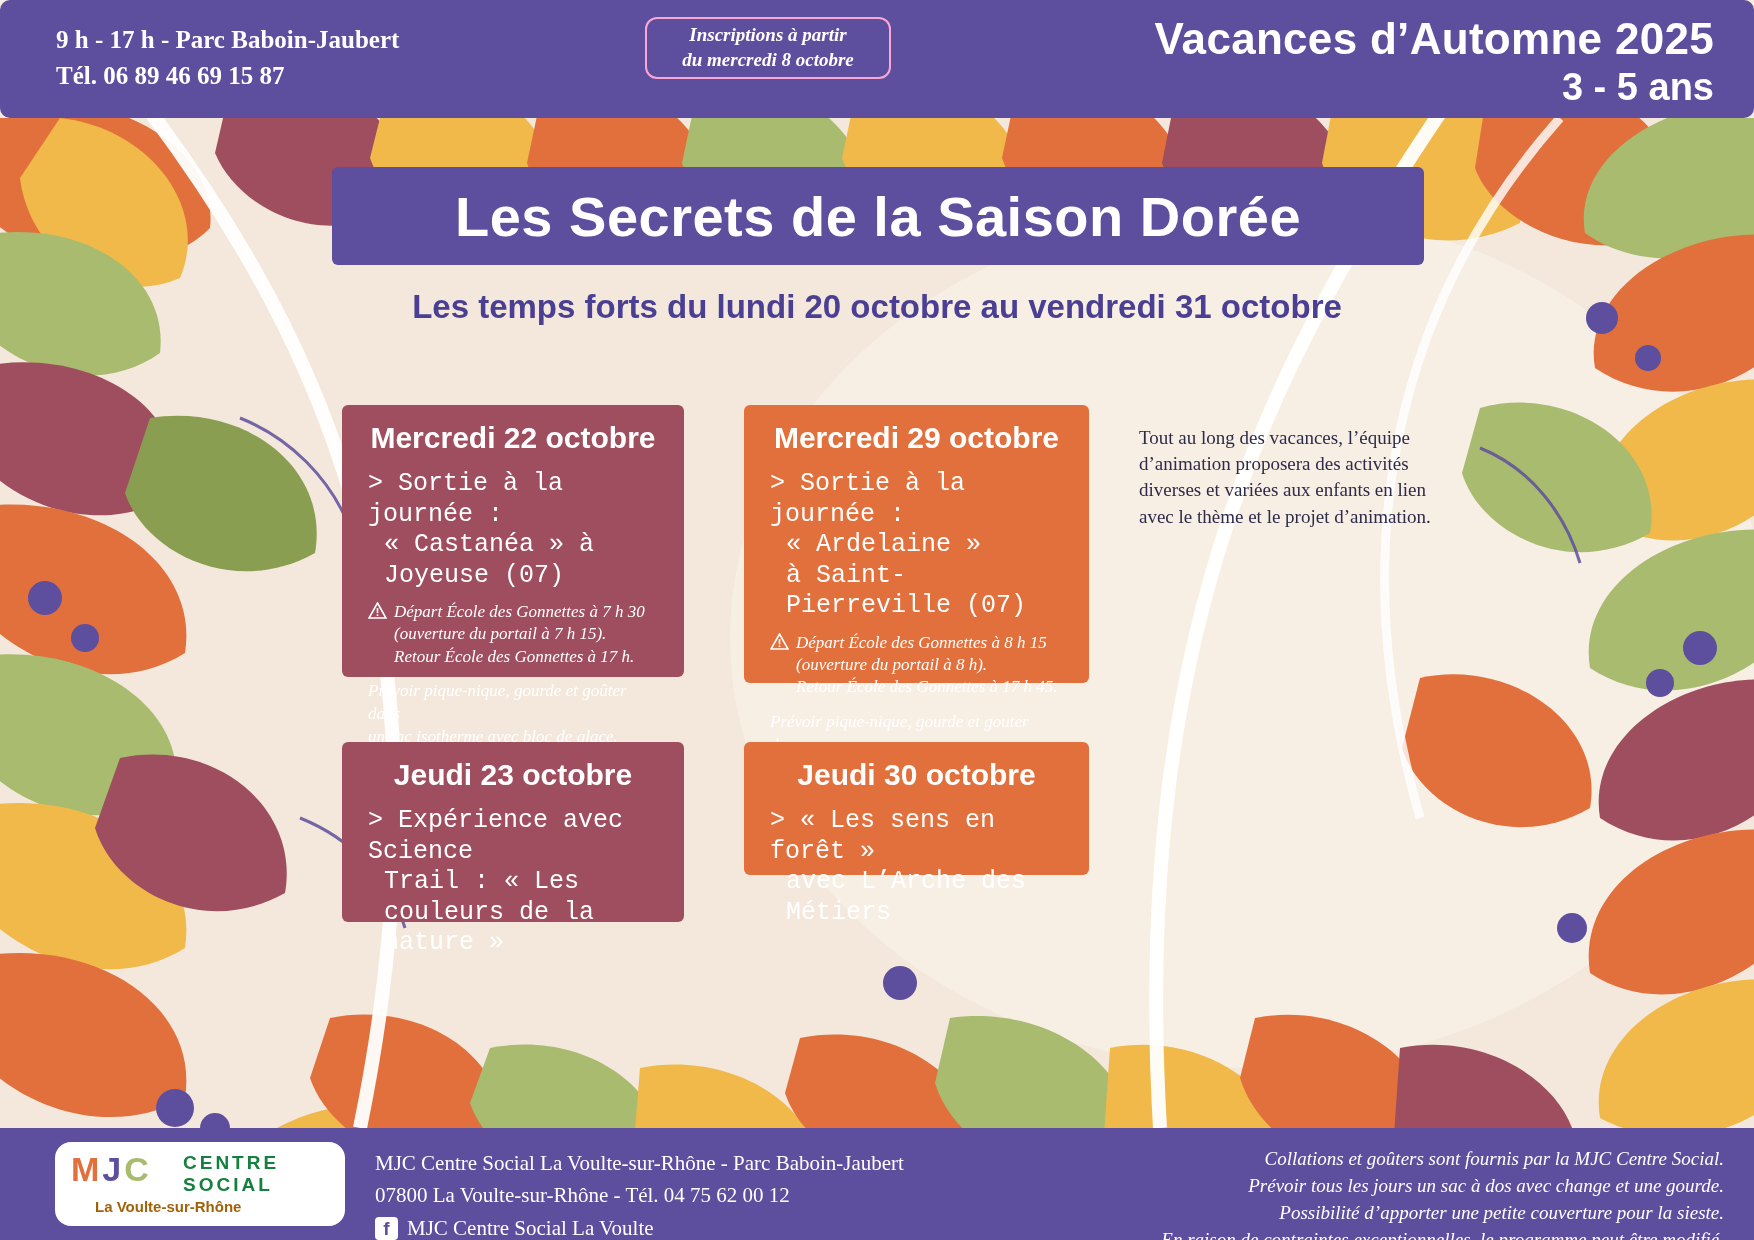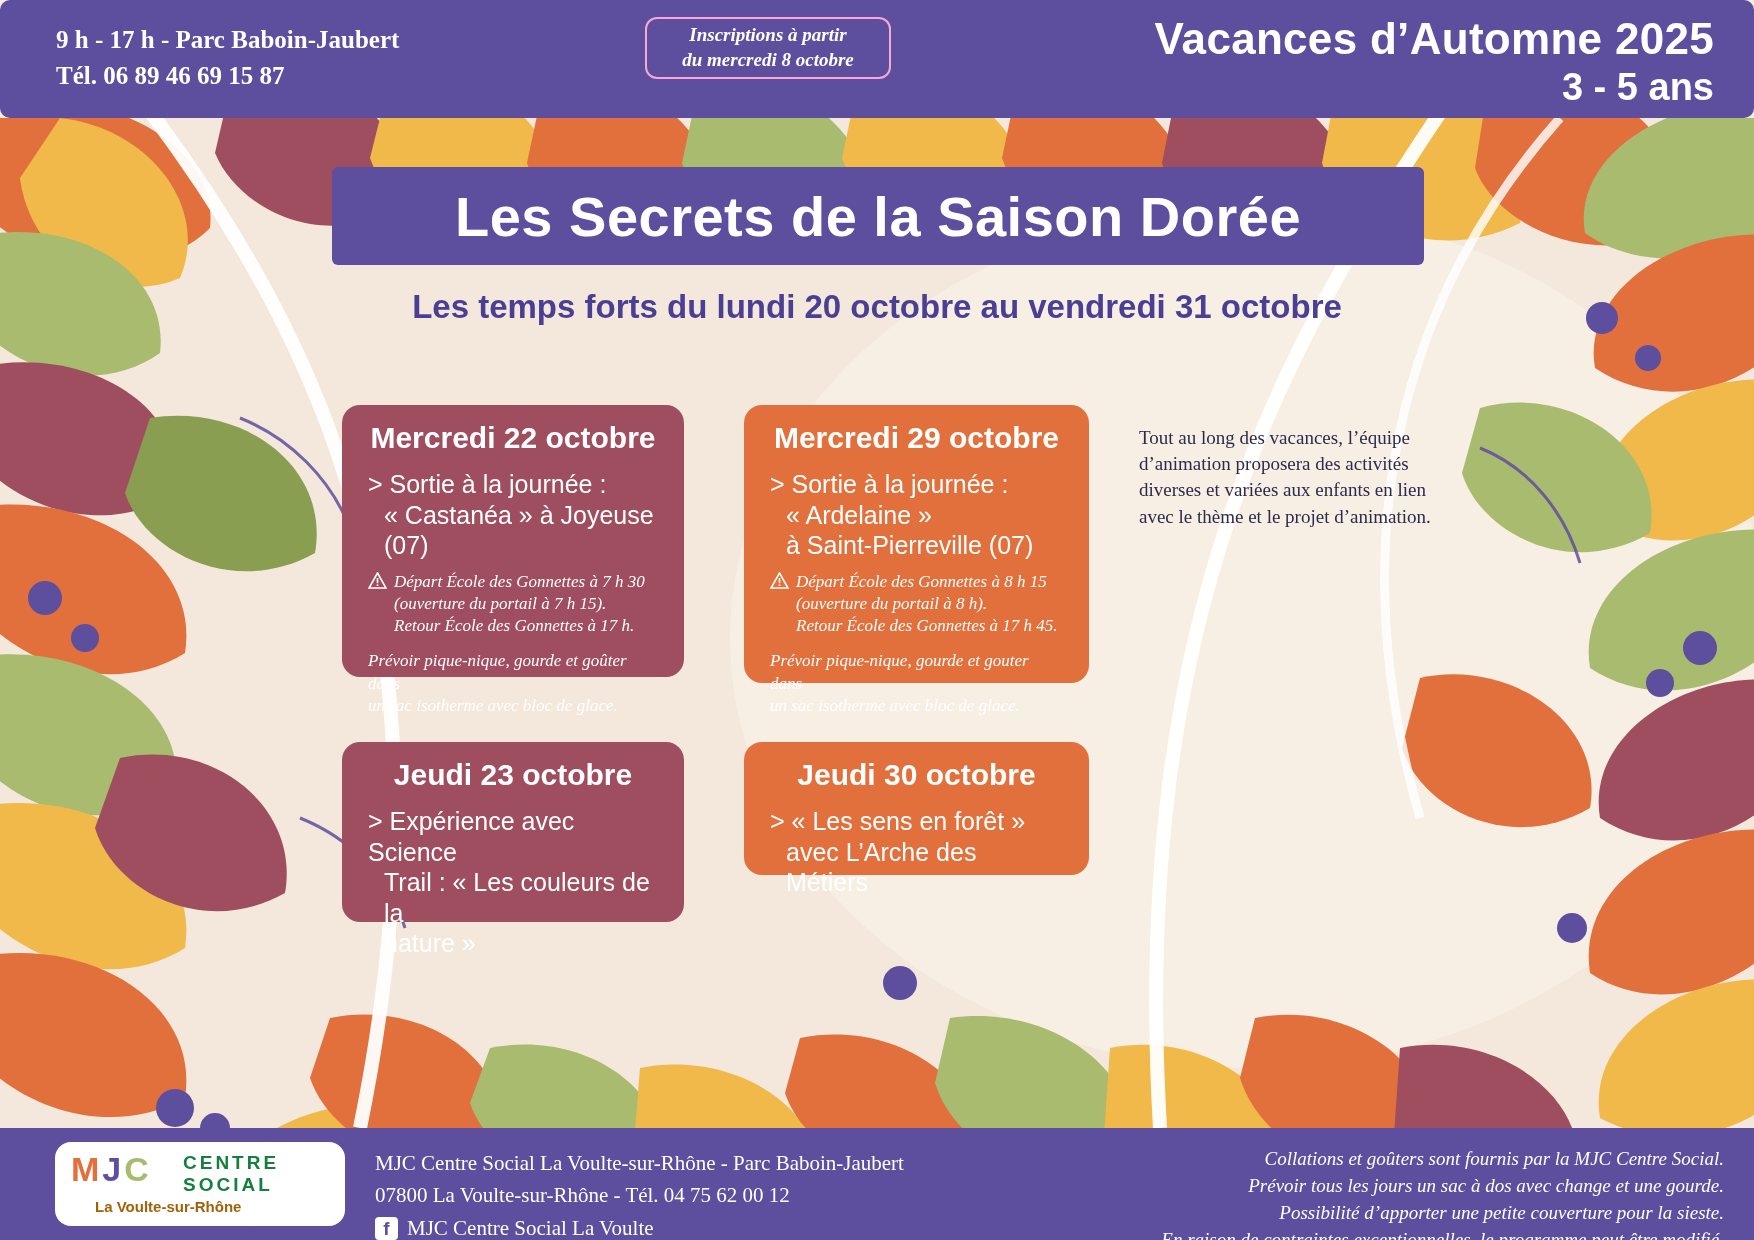--- a/index.html
+++ b/index.html
@@ -85,33 +85,33 @@
     text-align: center;
     font-family: "Liberation Sans", sans-serif;
     font-weight: bold;
     font-size: 33px;
     color: #4b3f93;
   }
 
   
   .card {
     position: absolute;
-    border-radius: 18px;
+    border-radius: 6px;
     color: #ffffff;
     padding: 16px 26px 20px 26px;
   }
   .card .card-title {
     text-align: center;
     font-family: "Liberation Sans", sans-serif;
     font-weight: bold;
     font-size: 30px;
     margin-bottom: 14px;
   }
   .card .bullet {
-    font-family: Liberation Sans, sans-serif;
+    font-family: Liberation Mono, monospace;
     font-size: 25px;
     line-height: 1.22;
     margin-bottom: 8px;
   }
   .card .warn {
     font-family: "Liberation Serif", serif;
     font-style: italic;
     font-size: 17px;
     line-height: 1.32;
     margin-top: 10px;

